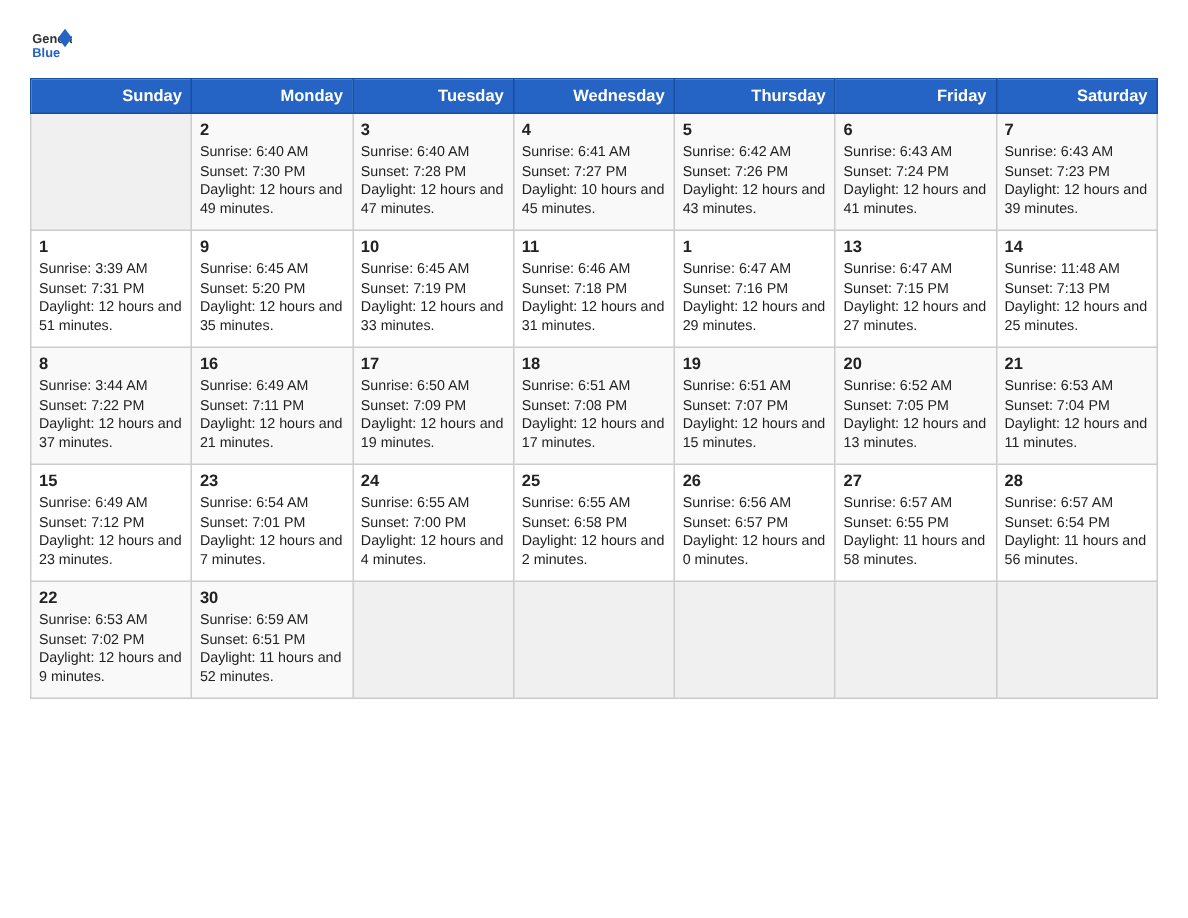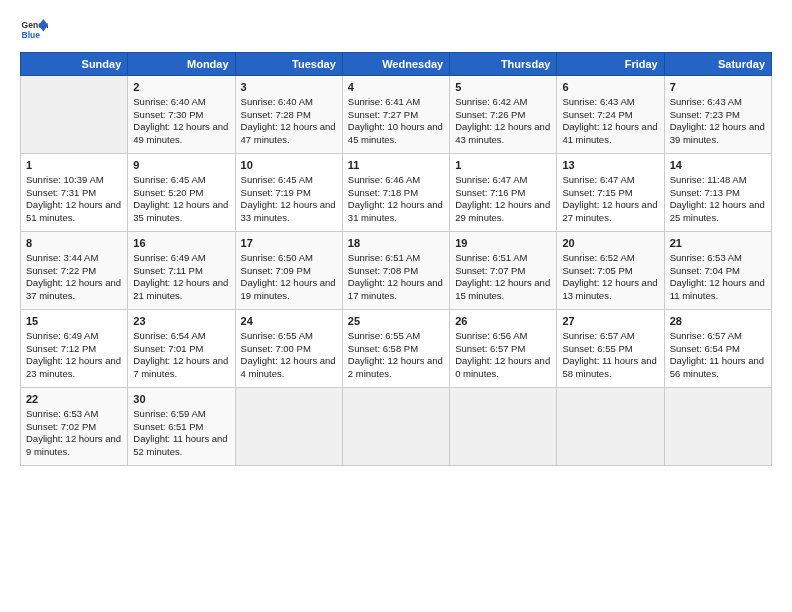--- a/index.html
+++ b/index.html
@@ -159,21 +159,21 @@
           <td>
             <span class="day-num">7</span>
             <div>Sunrise: 6:43 AM</div>
             <div>Sunset: 7:23 PM</div>
             <div>Daylight: 12 hours and 39 minutes.</div>
           </td>
         </tr>
         <tr>
           <td>
             <span class="day-num">1</span>
-            <div>Sunrise: 10:39 AM</div>
+            <div>Sunrise: 3:39 AM</div>
             <div>Sunset: 7:31 PM</div>
             <div>Daylight: 12 hours and 51 minutes.</div>
           </td>
           <td>
             <span class="day-num">9</span>
             <div>Sunrise: 6:45 AM</div>
             <div>Sunset: 5:20 PM</div>
             <div>Daylight: 12 hours and 35 minutes.</div>
           </td>
           <td>

